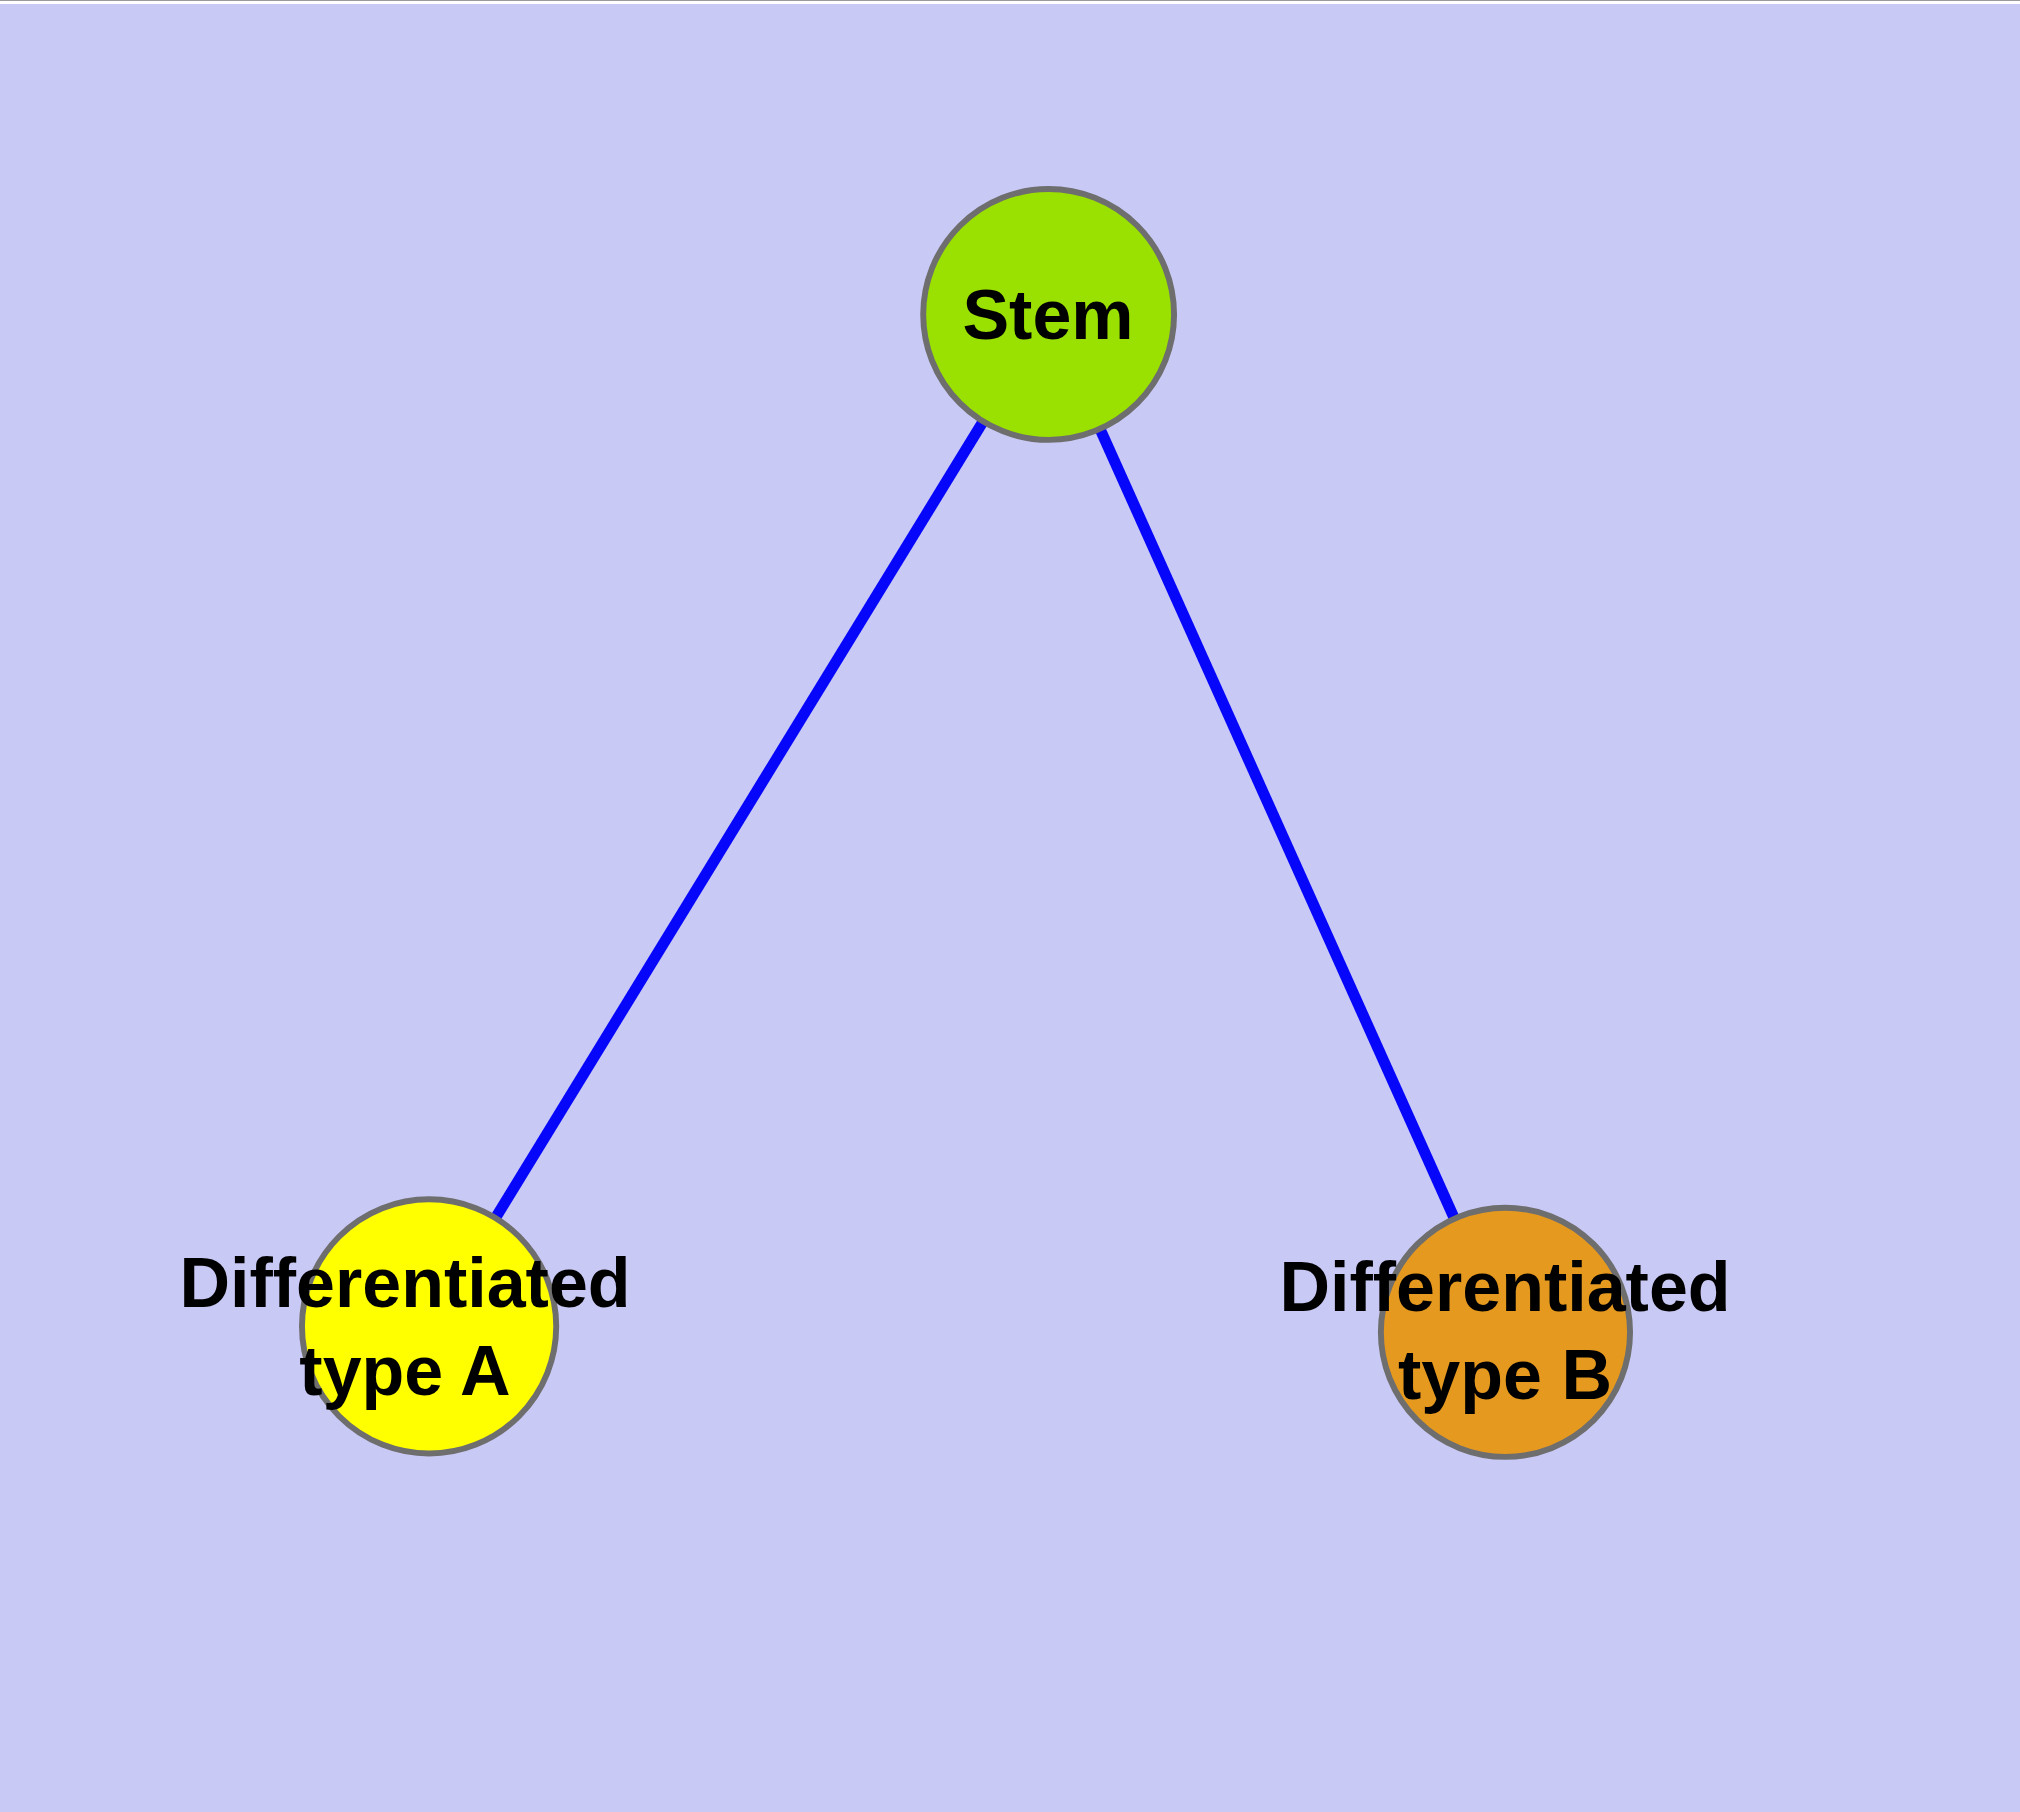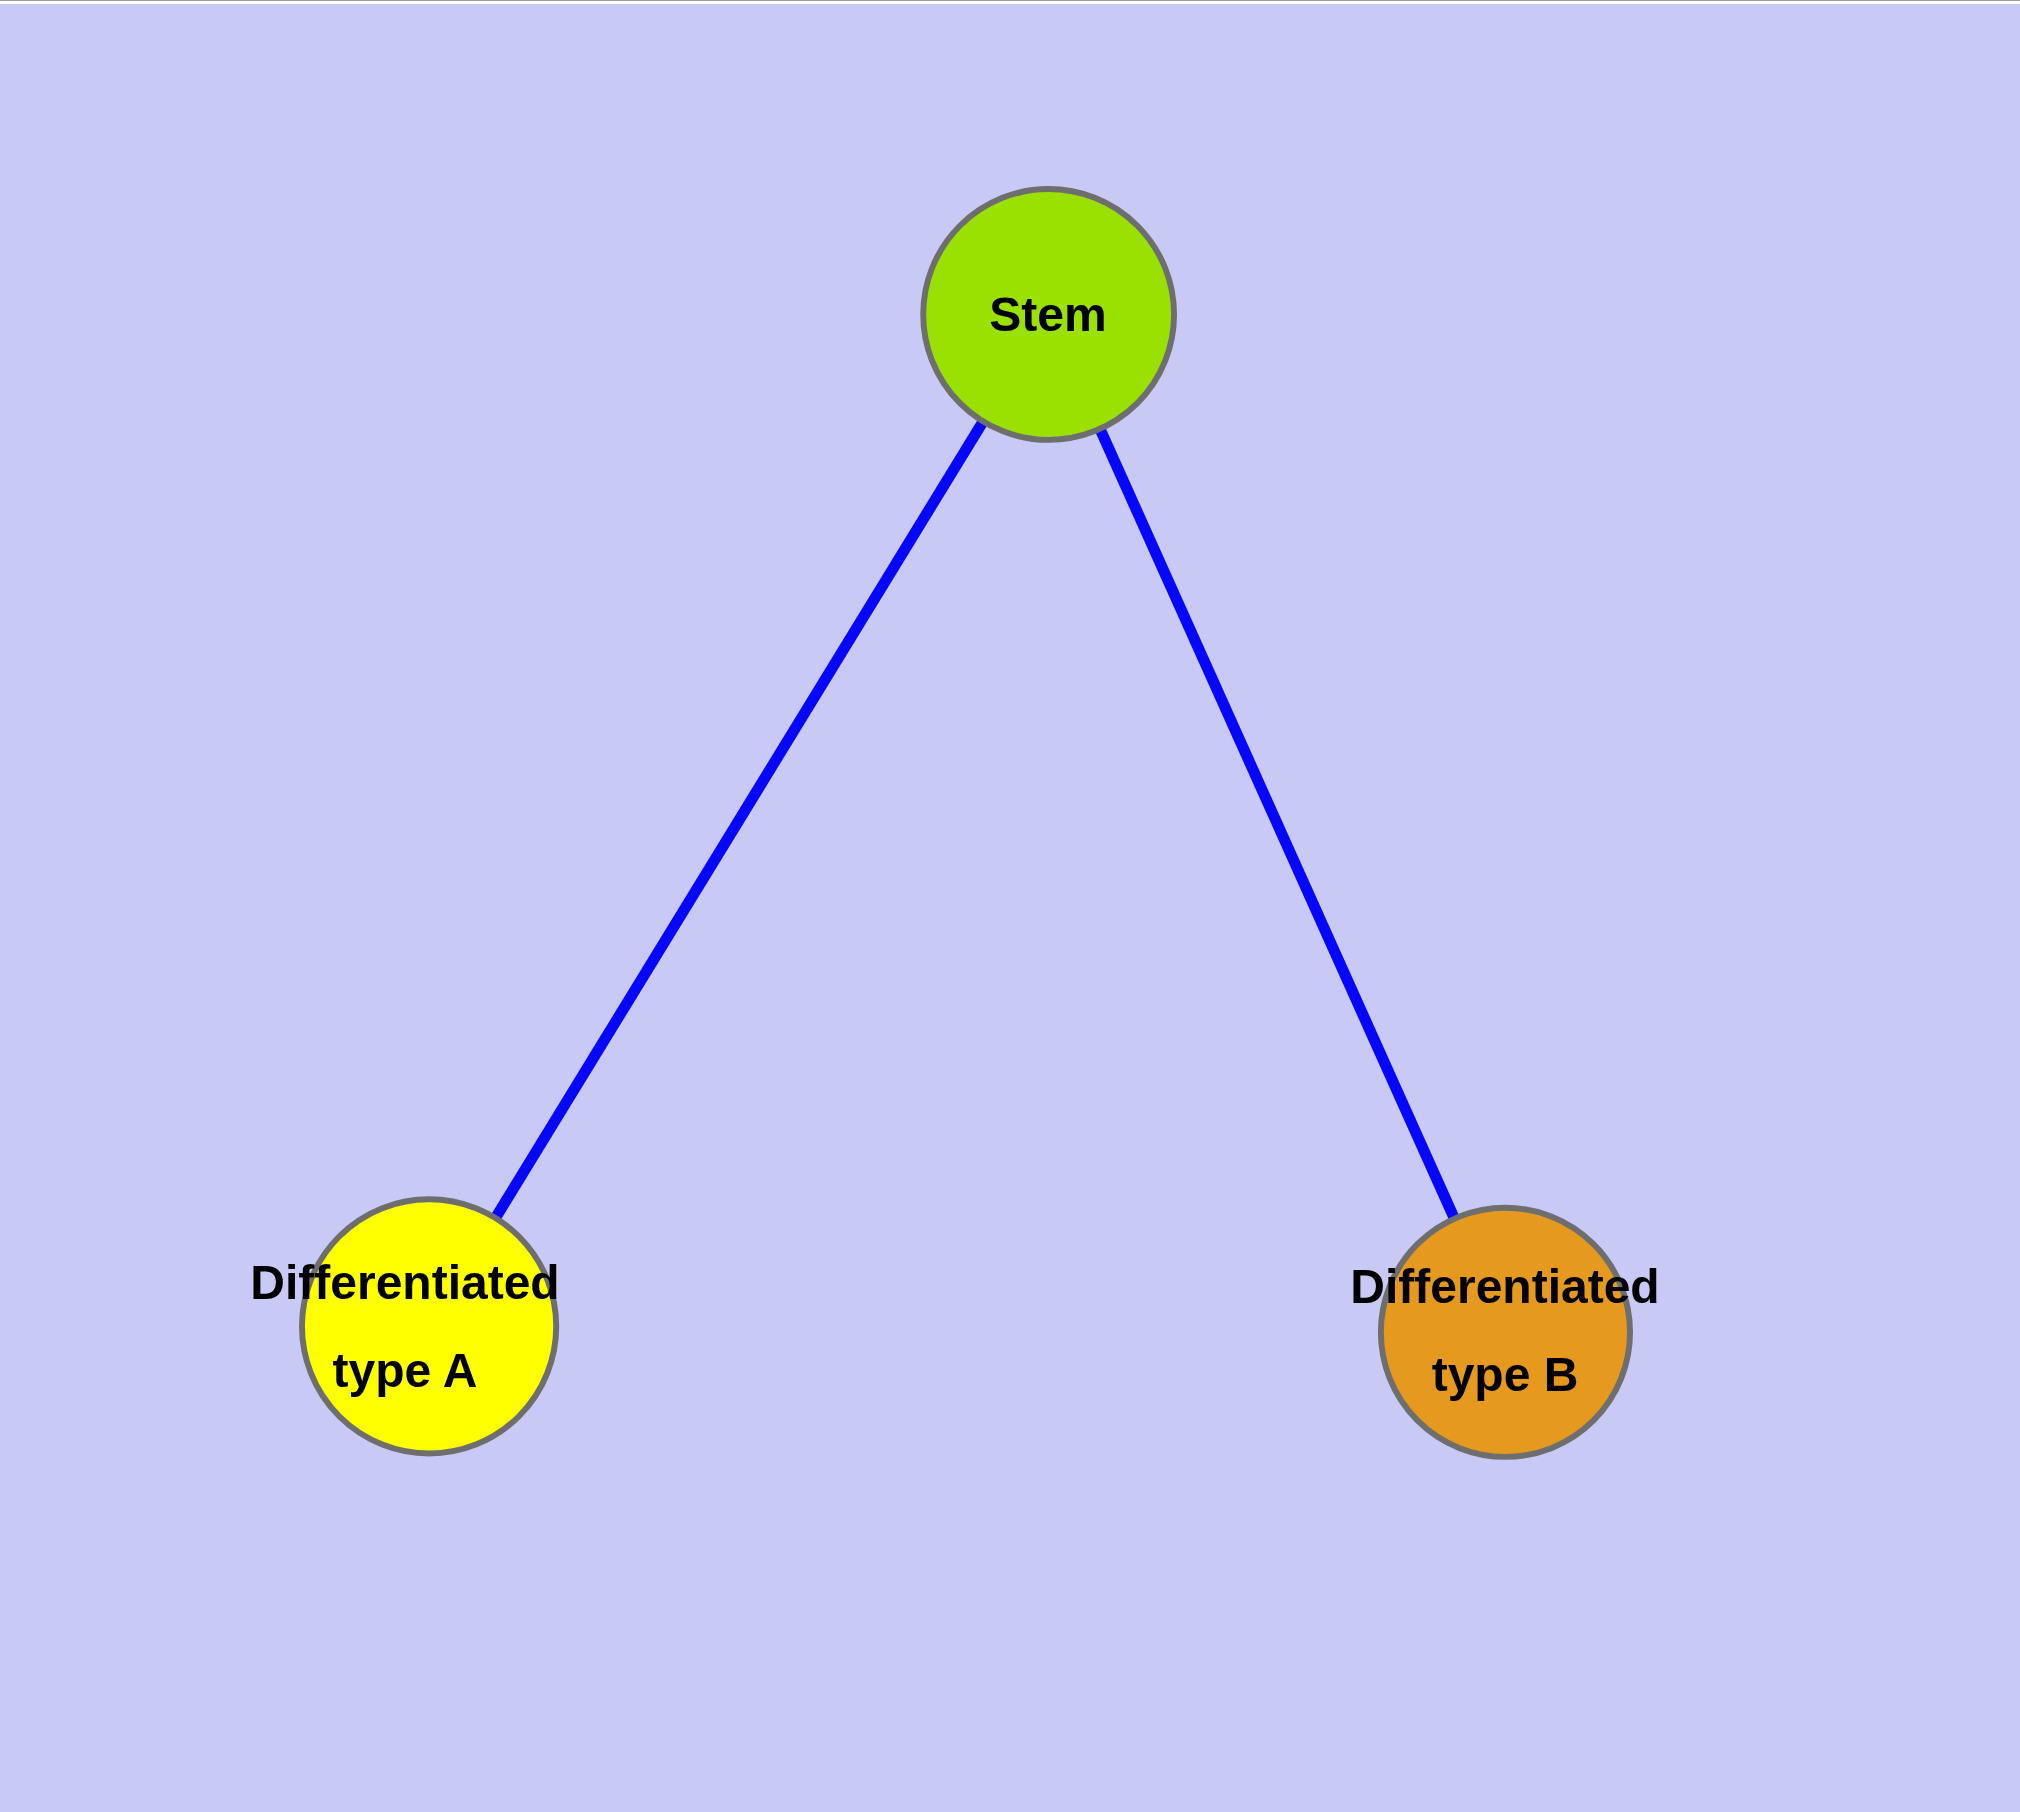--- a/index.html
+++ b/index.html
@@ -35,21 +35,21 @@
     width: 2021px;
     height: 1812px;
     display: block;
   }
   .node-label {
     position: absolute;
     transform: translate(-50%, -50%);
     text-align: center;
     white-space: pre-line;
     font-weight: bold;
-    font-size: 48px;
+    font-size: 70px;
     line-height: 88px;
     color: #000000;
     letter-spacing: 0px;
   }
   .node-label.stem-label   { left: 1048px; top: 315px;  }
   .node-label.type-a-label { left: 405px;  top: 1327px; }
   .node-label.type-b-label { left: 1505px; top: 1331px; }
 </style>
 </head>
 <body style="background-color: rgb(201, 201, 246);">

